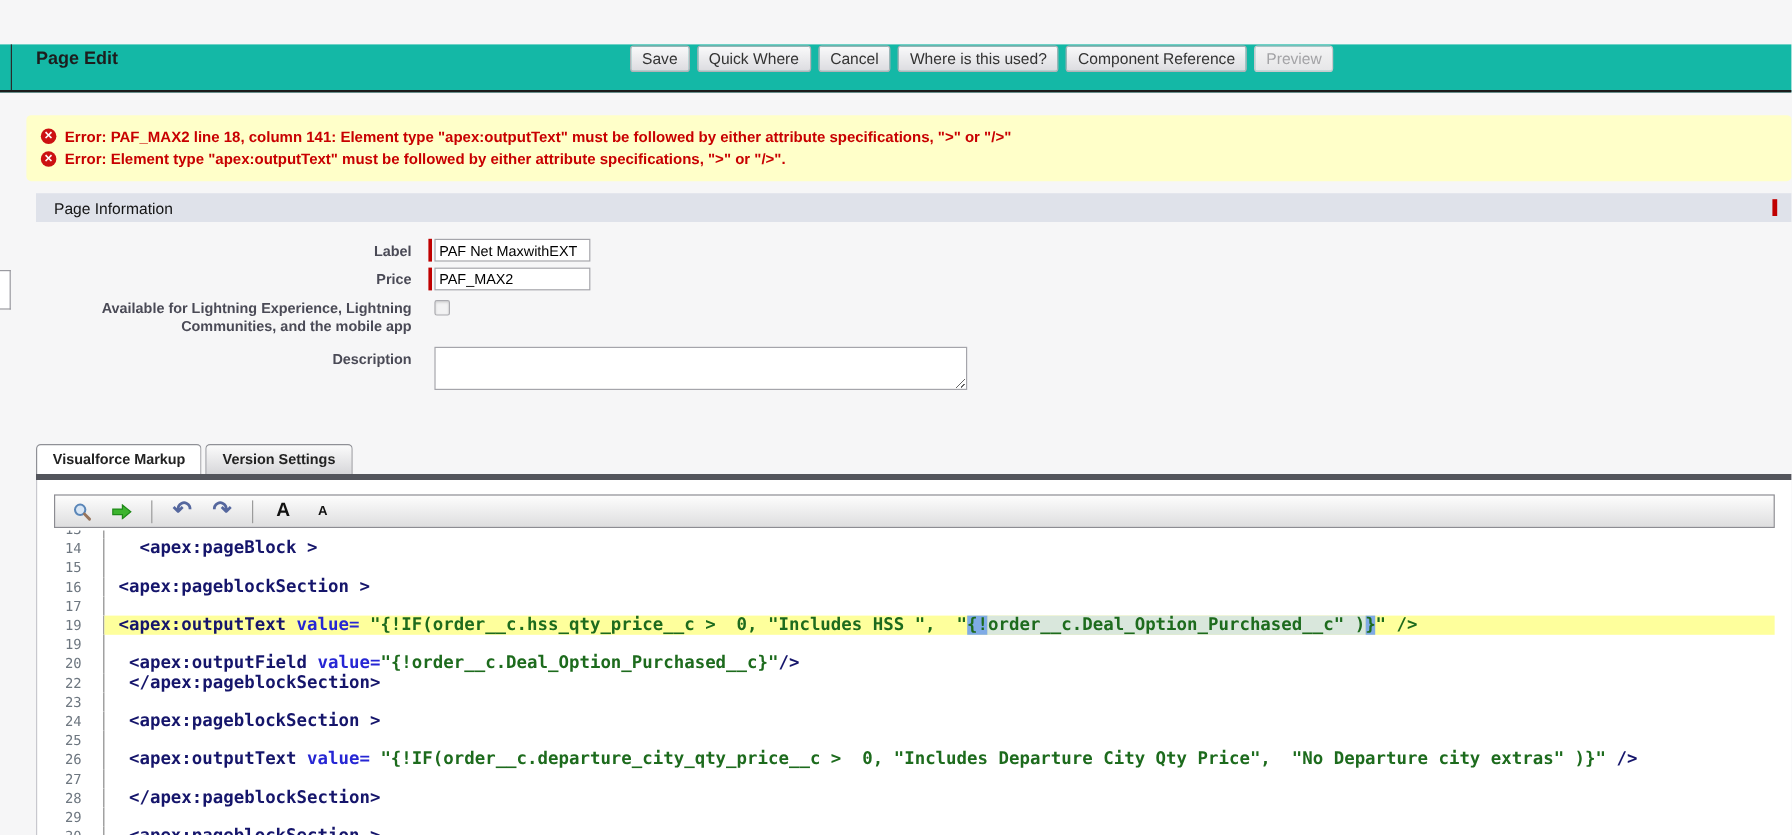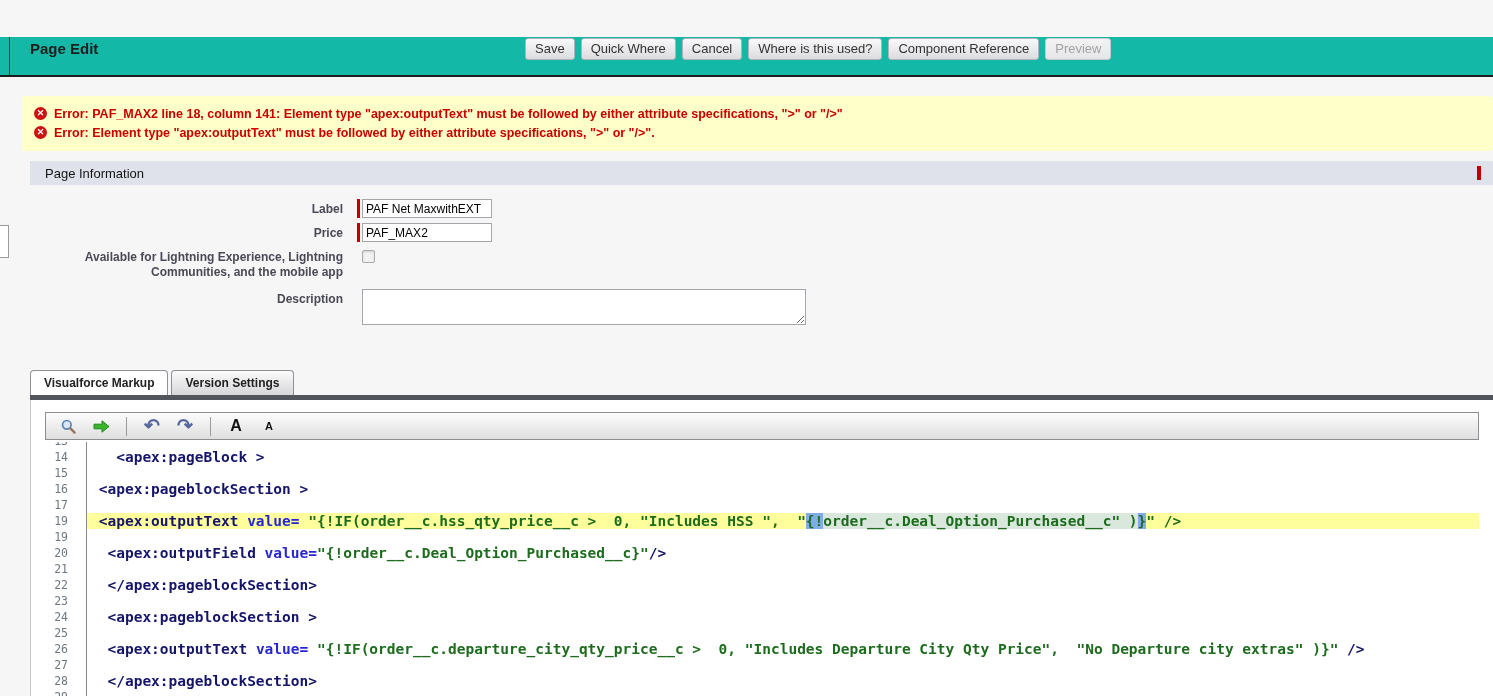--- a/index.html
+++ b/index.html
@@ -198,24 +198,20 @@
         </div>
         <div class="code-line">
           <div class="ln">19</div>
           <div class="lc"></div>
         </div>
         <div class="code-line">
           <div class="ln">20</div>
           <div class="lc"><span class="seg tag">  &lt;apex:outputField </span><span class="seg attr">value=</span><span class="seg str">"{!order__c.Deal_Option_Purchased__c}"</span><span class="seg tag">/&gt;</span></div>
         </div>
         <div class="code-line">
-          <div class="ln">21</div>
-          <div class="lc"></div>
-        </div>
-        <div class="code-line">
           <div class="ln">22</div>
           <div class="lc"><span class="seg tag">  &lt;/apex:pageblockSection&gt;</span></div>
         </div>
         <div class="code-line">
           <div class="ln">23</div>
           <div class="lc"></div>
         </div>
         <div class="code-line">
           <div class="ln">24</div>
           <div class="lc"><span class="seg tag">  &lt;apex:pageblockSection &gt;</span></div>

